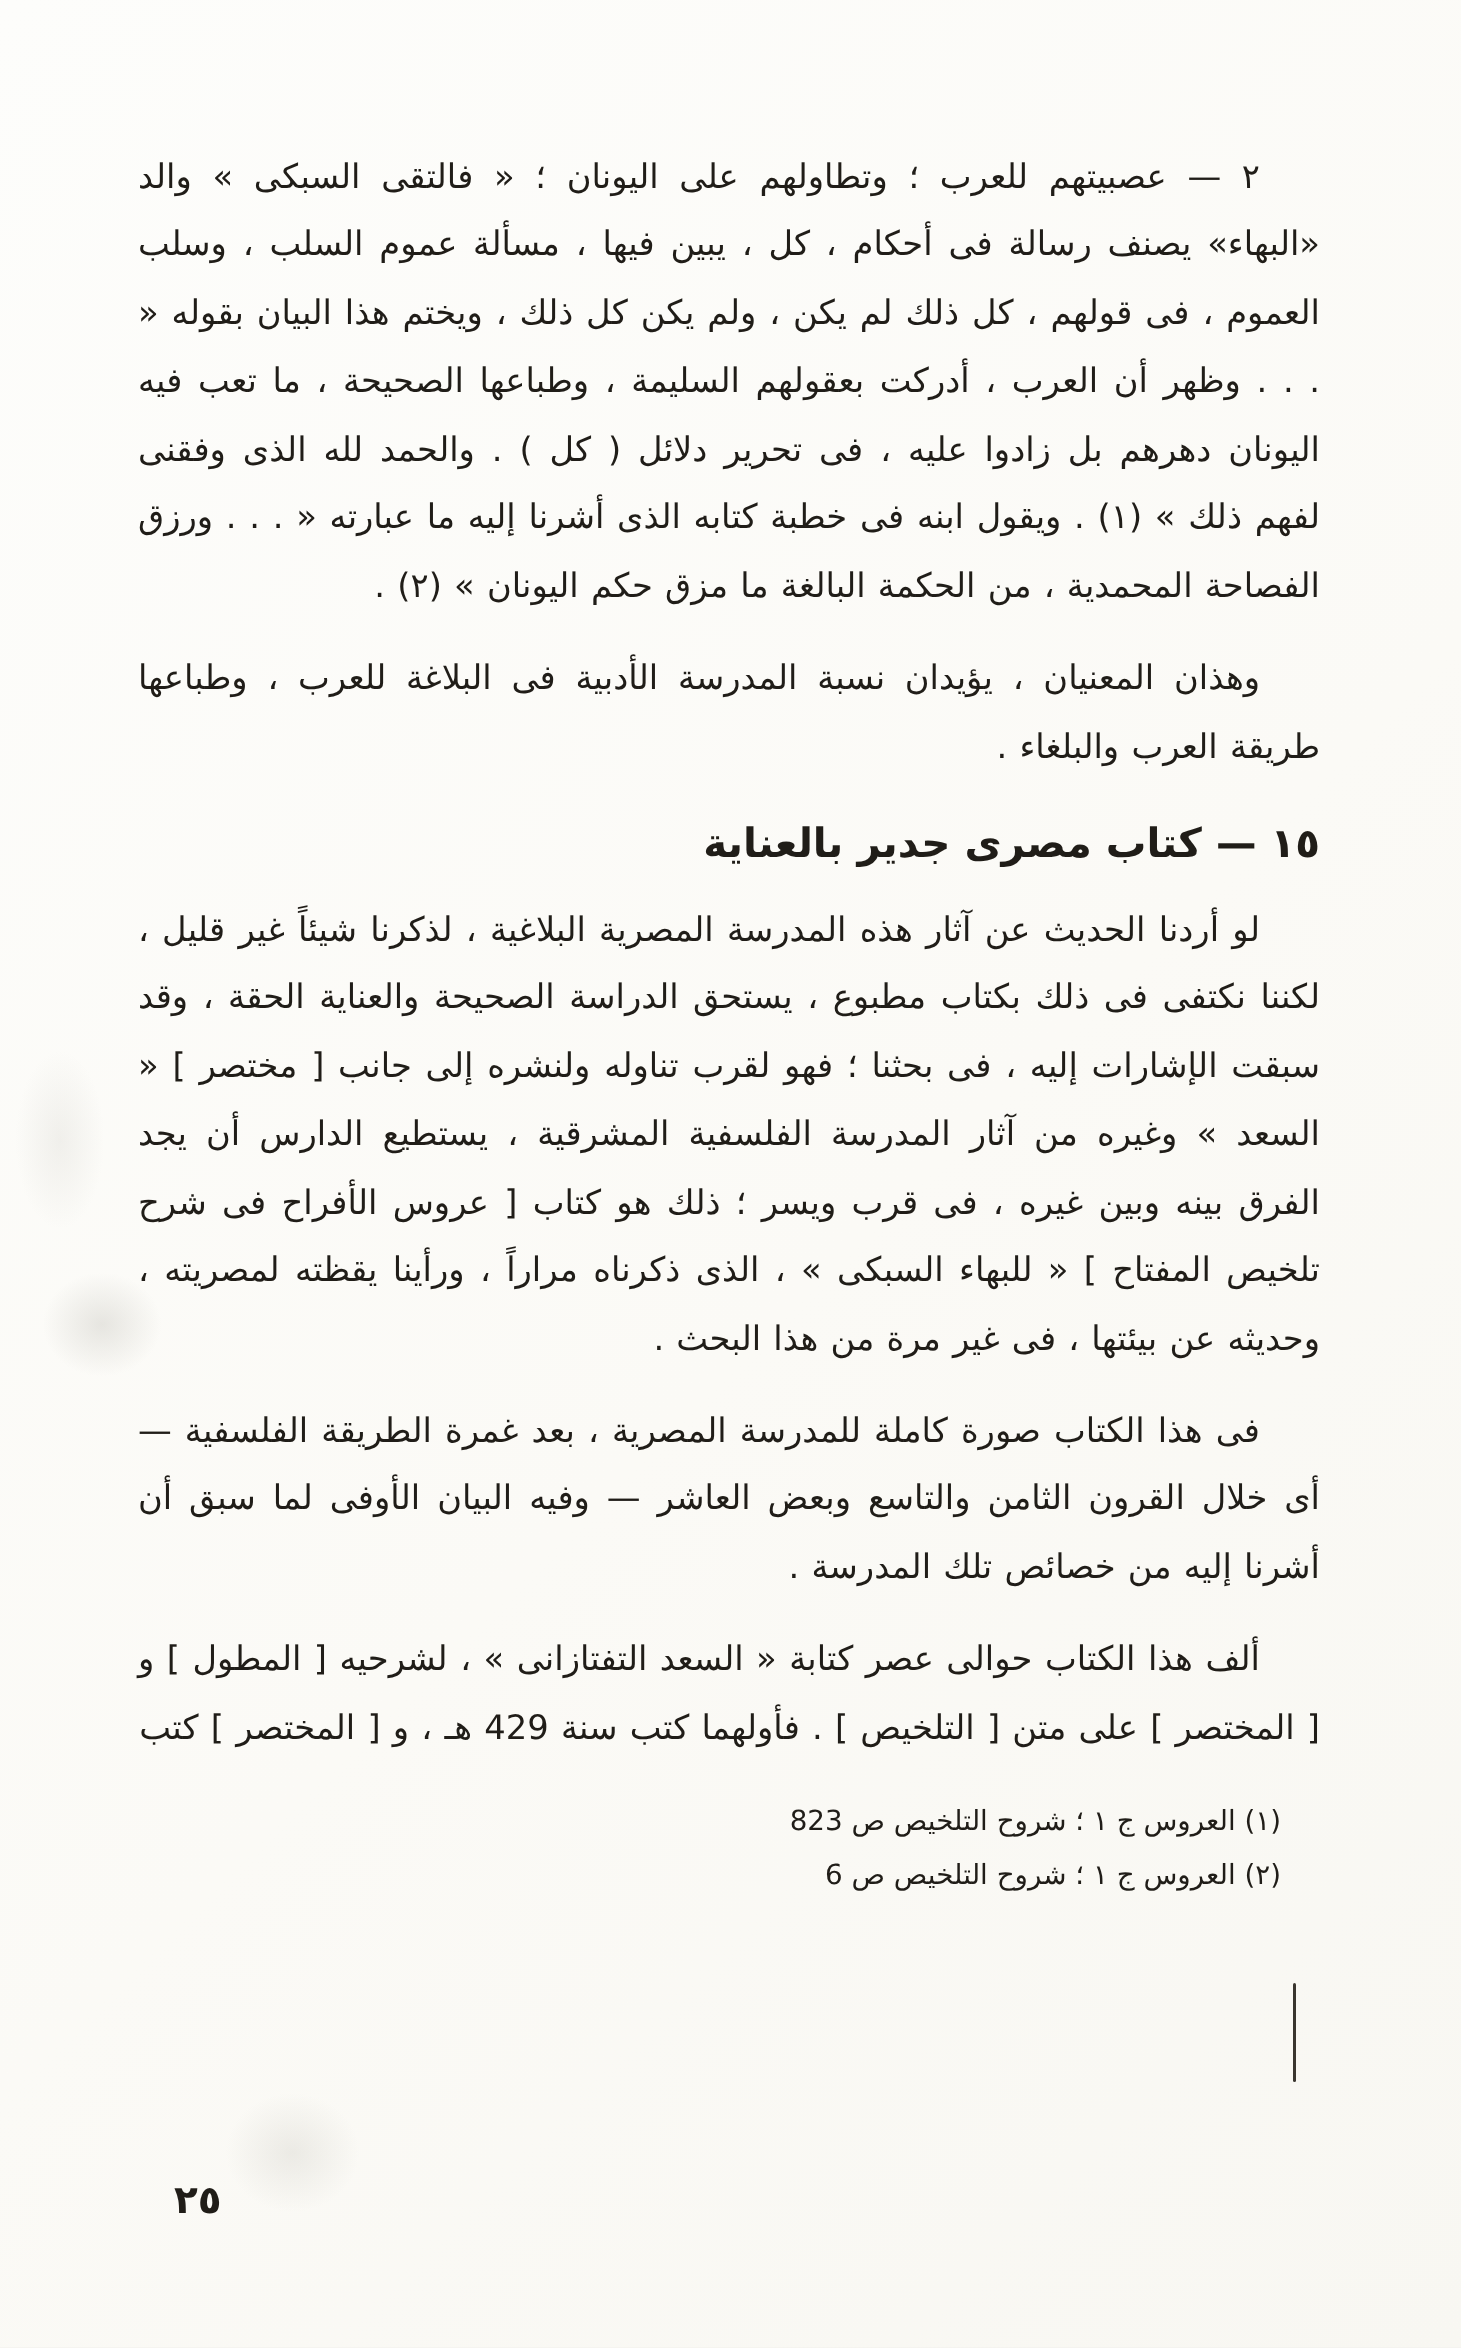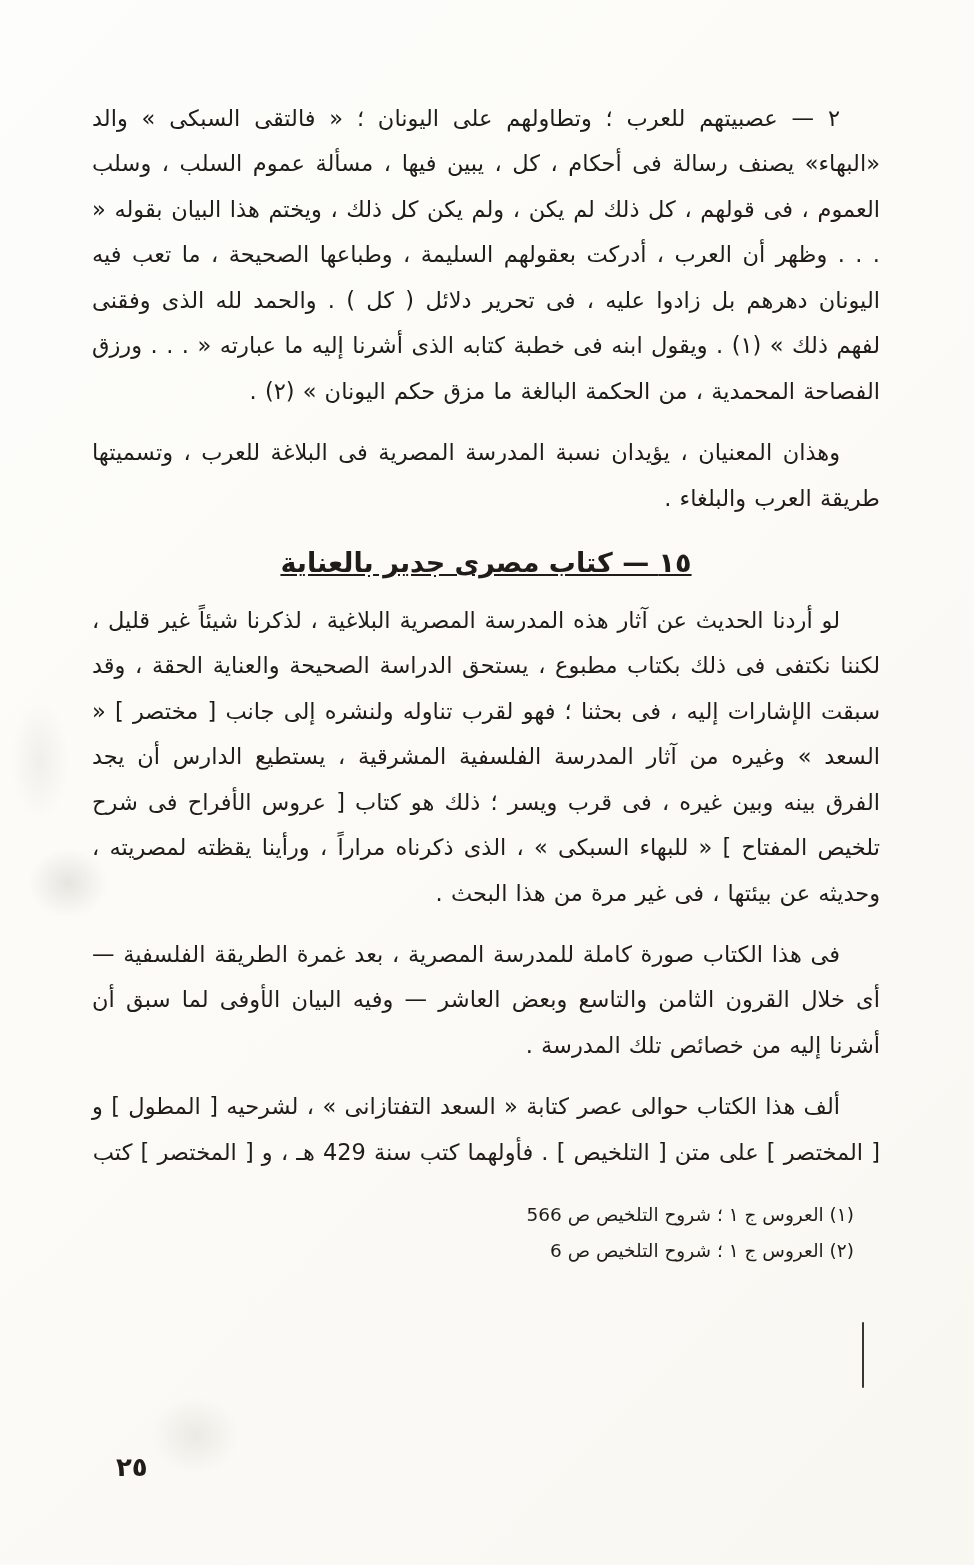--- a/index.html
+++ b/index.html
@@ -30,23 +30,22 @@
     line-height: 2.02;
     text-align: justify;
     text-indent: 40px;
     letter-spacing: 0.1px;
     word-spacing: 1px;
   }
   .section-heading {
     margin: 26px 0 20px 0;
     font-size: 27px;
     font-weight: bold;
-    text-align: center;
+    text-align: right;
     text-indent: 0;
-    text-decoration: underline;
   }
   .footnotes {
     margin-top: 22px;
     padding-right: 26px;
     font-size: 18.5px;
     line-height: 1.95;
   }
   .footnote-line {
     text-align: right;
     margin: 0;
@@ -101,32 +100,32 @@
 <div class="scan-page">
 
   <div class="scan-smudge smudge-1"></div>
   <div class="scan-smudge smudge-2"></div>
   <div class="scan-smudge smudge-3"></div>
 
   <div class="text-block">
 
     <p class="body-para">٢ — عصبيتهم للعرب ؛ وتطاولهم على اليونان ؛ « فالتقى السبكى » والد «البهاء» يصنف رسالة فى أحكام ، كل ، يبين فيها ، مسألة عموم السلب ، وسلب العموم ، فى قولهم ، كل ذلك لم يكن ، ولم يكن كل ذلك ، ويختم هذا البيان بقوله « . . . وظهر أن العرب ، أدركت بعقولهم السليمة ، وطباعها الصحيحة ، ما تعب فيه اليونان دهرهم بل زادوا عليه ، فى تحرير دلائل ( كل ) . والحمد لله الذى وفقنى لفهم ذلك » (١) . ويقول ابنه فى خطبة كتابه الذى أشرنا إليه ما عبارته « . . . ورزق الفصاحة المحمدية ، من الحكمة البالغة ما مزق حكم اليونان » (٢) .</p>
 
-    <p class="body-para">وهذان المعنيان ، يؤيدان نسبة المدرسة المصرية فى البلاغة للعرب ، وتسميتها طريقة العرب والبلغاء .</p>
+    <p class="body-para">وهذان المعنيان ، يؤيدان نسبة المدرسة الأدبية فى البلاغة للعرب ، وطباعها طريقة العرب والبلغاء .</p>
 
     <h2 class="section-heading">١٥ — كتاب مصرى جدير بالعناية</h2>
 
     <p class="body-para">لو أردنا الحديث عن آثار هذه المدرسة المصرية البلاغية ، لذكرنا شيئاً غير قليل ، لكننا نكتفى فى ذلك بكتاب مطبوع ، يستحق الدراسة الصحيحة والعناية الحقة ، وقد سبقت الإشارات إليه ، فى بحثنا ؛ فهو لقرب تناوله ولنشره إلى جانب [ مختصر ] « السعد » وغيره من آثار المدرسة الفلسفية المشرقية ، يستطيع الدارس أن يجد الفرق بينه وبين غيره ، فى قرب ويسر ؛ ذلك هو كتاب [ عروس الأفراح فى شرح تلخيص المفتاح ] « للبهاء السبكى » ، الذى ذكرناه مراراً ، ورأينا يقظته لمصريته ، وحديثه عن بيئتها ، فى غير مرة من هذا البحث .</p>
 
     <p class="body-para">فى هذا الكتاب صورة كاملة للمدرسة المصرية ، بعد غمرة الطريقة الفلسفية — أى خلال القرون الثامن والتاسع وبعض العاشر — وفيه البيان الأوفى لما سبق أن أشرنا إليه من خصائص تلك المدرسة .</p>
 
     <p class="body-para">ألف هذا الكتاب حوالى عصر كتابة « السعد التفتازانى » ، لشرحيه [ المطول ] و [ المختصر ] على متن [ التلخيص ] . فأولهما كتب سنة 429 هـ ، و [ المختصر ] كتب</p>
 
     <div class="footnotes">
-      <p class="footnote-line">(١) العروس ج ١ ؛ شروح التلخيص ص 566</p>
+      <p class="footnote-line">(١) العروس ج ١ ؛ شروح التلخيص ص 823</p>
       <p class="footnote-line">(٢) العروس ج ١ ؛ شروح التلخيص ص 6</p>
     </div>
 
   </div>
 
   <div class="footnote-separator-mark"></div>
 
   <div class="page-number">٢٥</div>
 
 </div>

